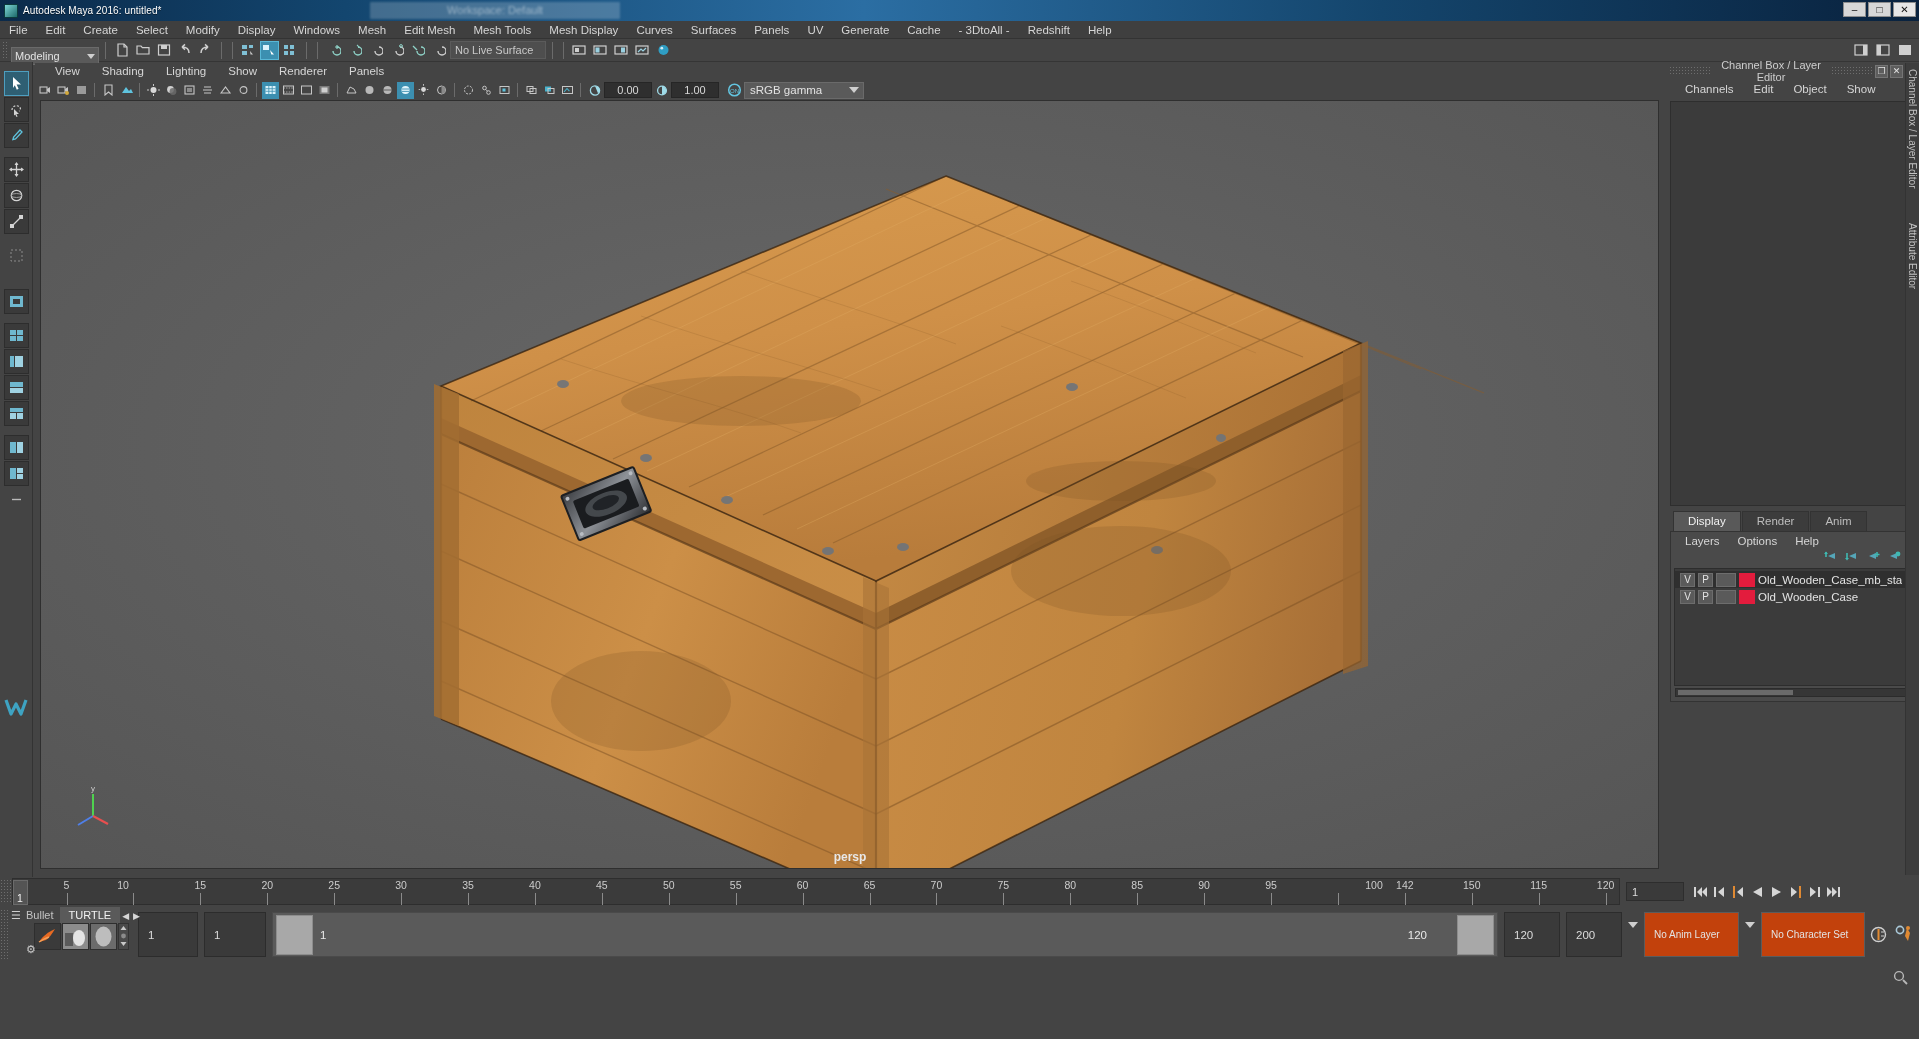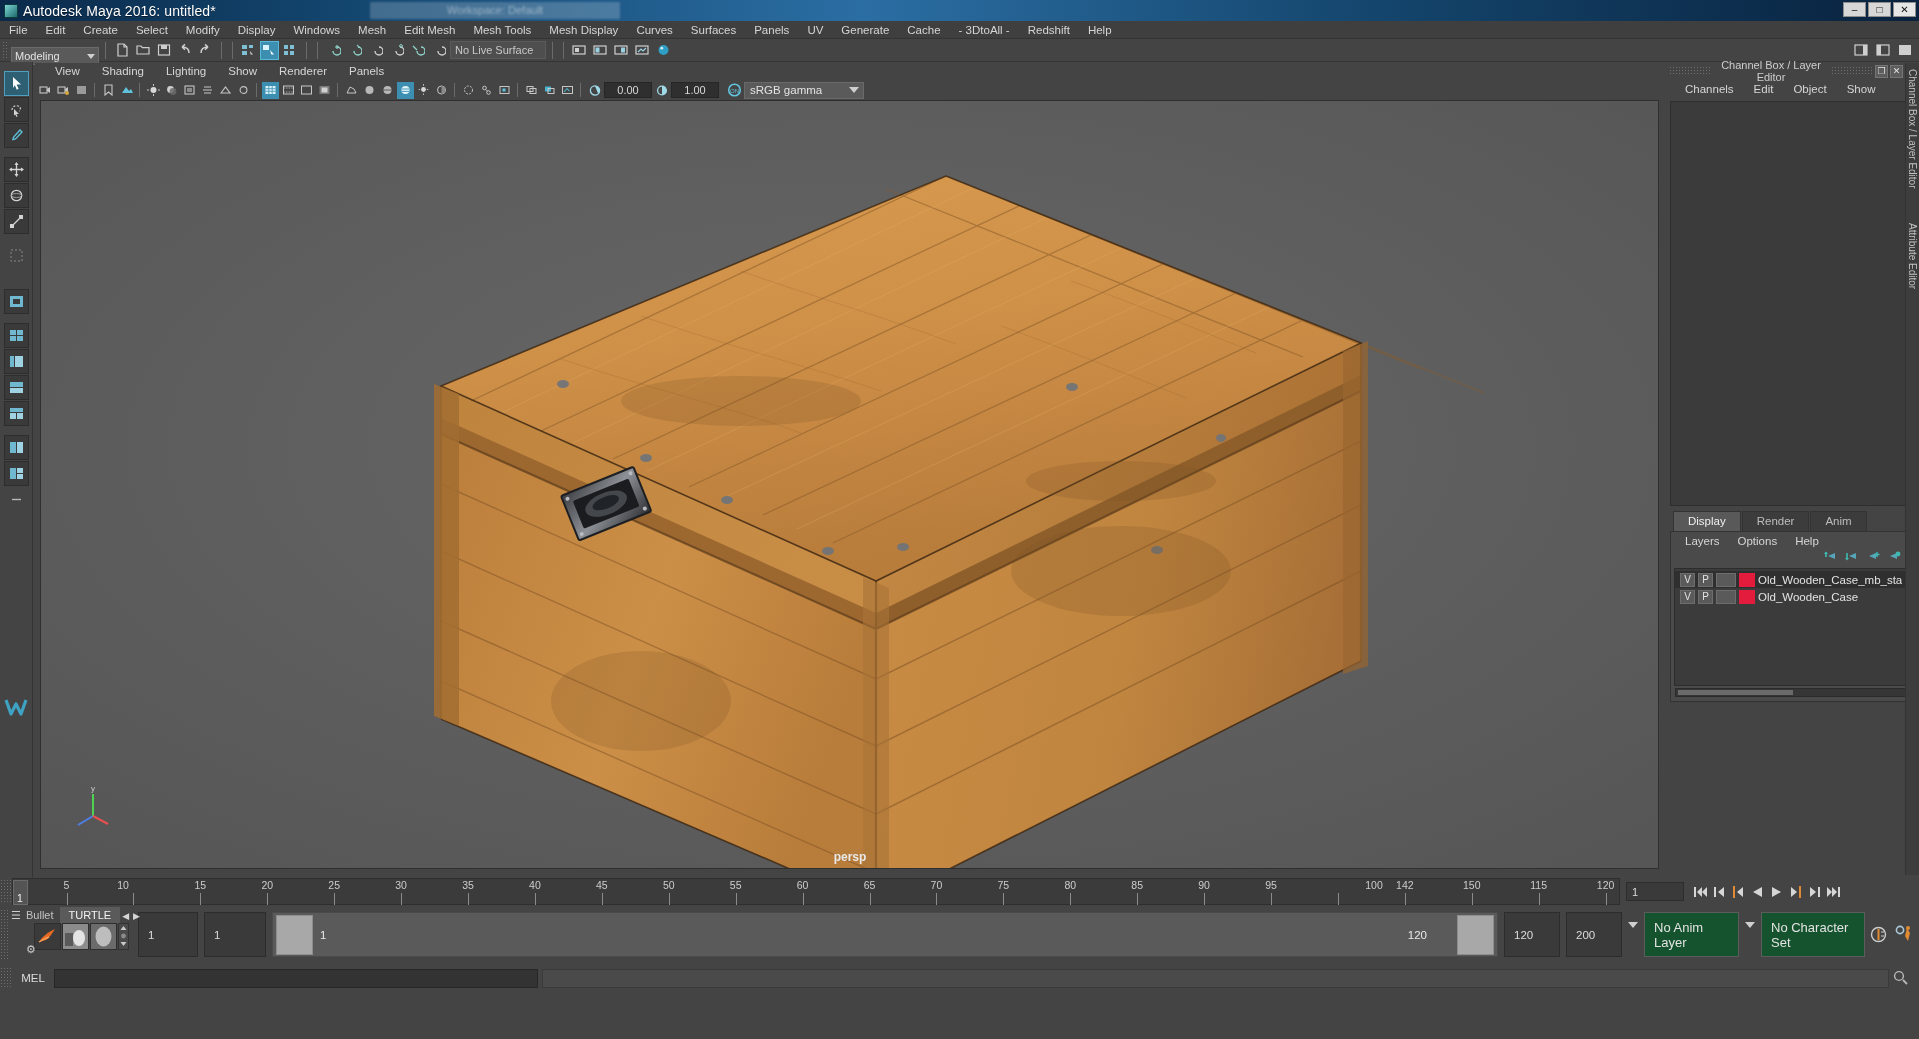--- a/index.html
+++ b/index.html
@@ -17,21 +17,21 @@
   .titlebar{
     position:absolute; left:0; top:0; width:1919px; height:21px;
     background:linear-gradient(to right,#0b2a4a 0%, #13466f 18%, #2b6ea3 45%, #14456c 72%, #09223e 100%);
     display:flex; align-items:center;
   }
   .titlebar .tl-icon{
     width:14px;height:14px;margin-left:4px;margin-right:5px;
     background:linear-gradient(135deg,#7fd6d6,#1c6a6a);
     border:1px solid #0d3b3b; border-radius:1px;
   }
-  .titlebar .tl-text{ color:#ffffff; font-size:14px; letter-spacing:.1px; text-shadow:0 1px 0 #00000080;}
+  .titlebar .tl-text{ color:#ffffff; font-size:10px; letter-spacing:.1px; text-shadow:0 1px 0 #00000080;}
   .titlebar .tl-ghost{
     position:absolute; left:370px; top:2px; width:250px;height:17px;
     background:rgba(255,255,255,.20); border-radius:1px;
     color:rgba(255,255,255,.45); font-size:11px; text-align:center; line-height:17px;
     filter:blur(1.2px);
   }
   .winbtns{ position:absolute; right:3px; top:2px; display:flex; gap:2px;}
   .winbtns div{
     width:23px;height:15px; background:#d7d7d7; border:1px solid #8d8d8d;
     display:flex;align-items:center;justify-content:center; color:#111; font-size:10px; line-height:1;
@@ -188,21 +188,21 @@
   .shelficons .si{ width:27px;height:27px;border:1px solid #2e2e2e; background:#555;}
   .shelf-scroll{ position:absolute; top:16px; left:108px; width:11px; height:27px; background:#4a4a4a;border:1px solid #333;}
   .gearbtn{ position:absolute; left:16px; top:36px; color:#c9c9c9; font-size:11px;}
   .rfield{ background:#3a3a3a;border:1px solid #2c2c2c;color:#dcdcdc;font-size:11.5px;height:45px;
            display:flex;align-items:center;padding-left:9px; }
   .rangebar{ position:relative; height:45px; background:#5a5a5a; border:1px solid #4a4a4a; flex:1;
              display:flex;align-items:center;}
   .rangebar .handle{ position:absolute; top:2px; width:37px;height:40px; background:#a8a8a8; border:1px solid #8d8d8d;}
   .rangebar .lbl{ position:absolute; font-size:11.5px; color:#e9e9e9; }
   .dd-arrow{ width:0;height:0;border-left:5px solid transparent;border-right:5px solid transparent;border-top:6px solid #cfcfcf;}
-  .selbox{ background:#14532d;border:1px solid #5c5c5c;color:#e3e3e3;font-size:13px;height:45px;
+  .selbox{ background:#c2410c;border:1px solid #5c5c5c;color:#e3e3e3;font-size:10px;height:45px;
            display:flex;align-items:center;padding-left:9px;}
 
   
   .melrow{
     position:absolute; left:0; top:963px; width:1919px; height:76px; background:#444444;
   }
   .mel-inner{ display:flex; align-items:center; height:26px; padding-top:4px;}
   .mel-grip{ width:12px;height:22px;background-image:radial-gradient(#6e6e6e 1px,transparent 1px);background-size:3px 3px;}
   .mel-lbl{ font-size:11.5px; color:#dcdcdc; width:42px; text-align:center;}
   .mel-input{ width:484px;height:19px;background:#333333;border:1px solid #272727;}
@@ -1111,27 +1111,20 @@
     <div style="width:28px;display:flex;justify-content:center">
       <svg width="20" height="19" viewBox="0 0 20 19">
           <circle cx="5" cy="5" r="3.6" fill="none" stroke="#a9c8d8" stroke-width="1.6"></circle>
           <path d="M12 3l3 5-2 8-3-5z" fill="#e08a33"></path>
           <circle cx="13" cy="3" r="2" fill="#e08a33"></circle>
         </svg>
     </div>
   </div>
 
   <div class="melrow">
-    <div class="mel-inner">
-      <div class="mel-grip"></div>
-      <div class="mel-lbl">MEL</div>
-      <div class="mel-input"></div>
-      <div style="width:4px"></div>
-      <div class="mel-out"></div>
-    </div>
     <div class="mel-help">
       <svg width="20" height="17" viewBox="0 0 20 17">
           <circle cx="6" cy="8" r="4.4" fill="none" stroke="#b9b9b9" stroke-width="1.4"></circle>
           <path d="M10 12l4 4" stroke="#b9b9b9" stroke-width="1.8"></path>
         </svg>
     </div>
   </div>
 
 </div>
 

